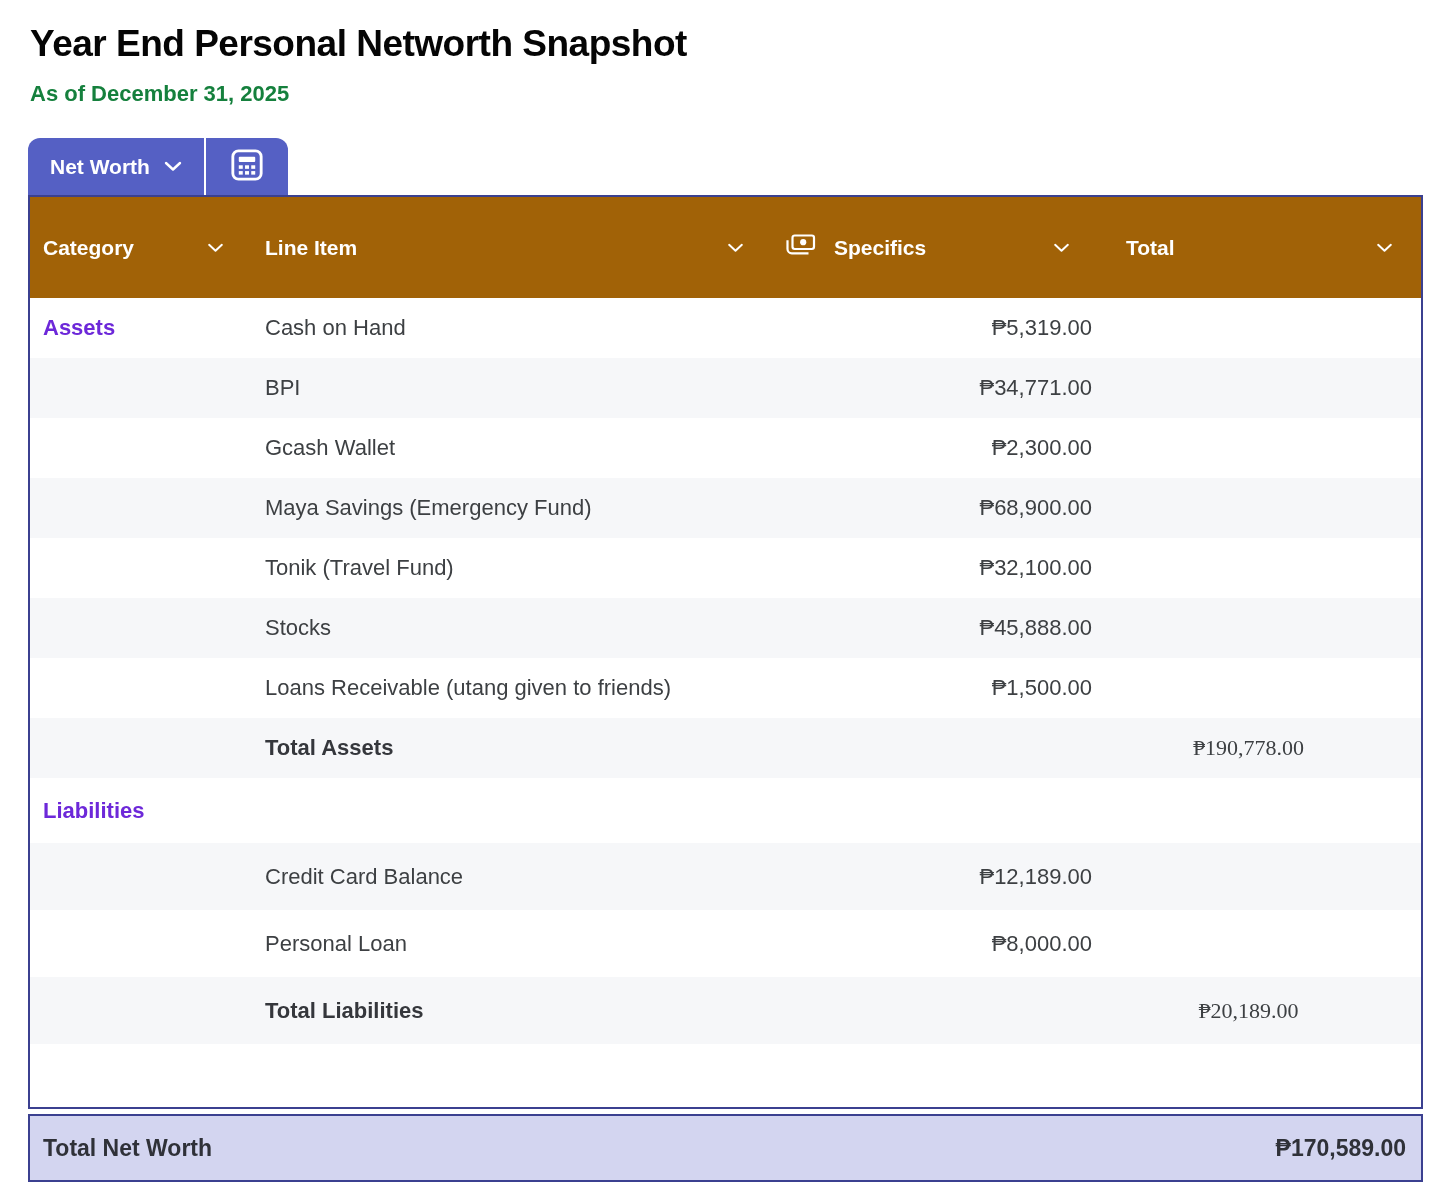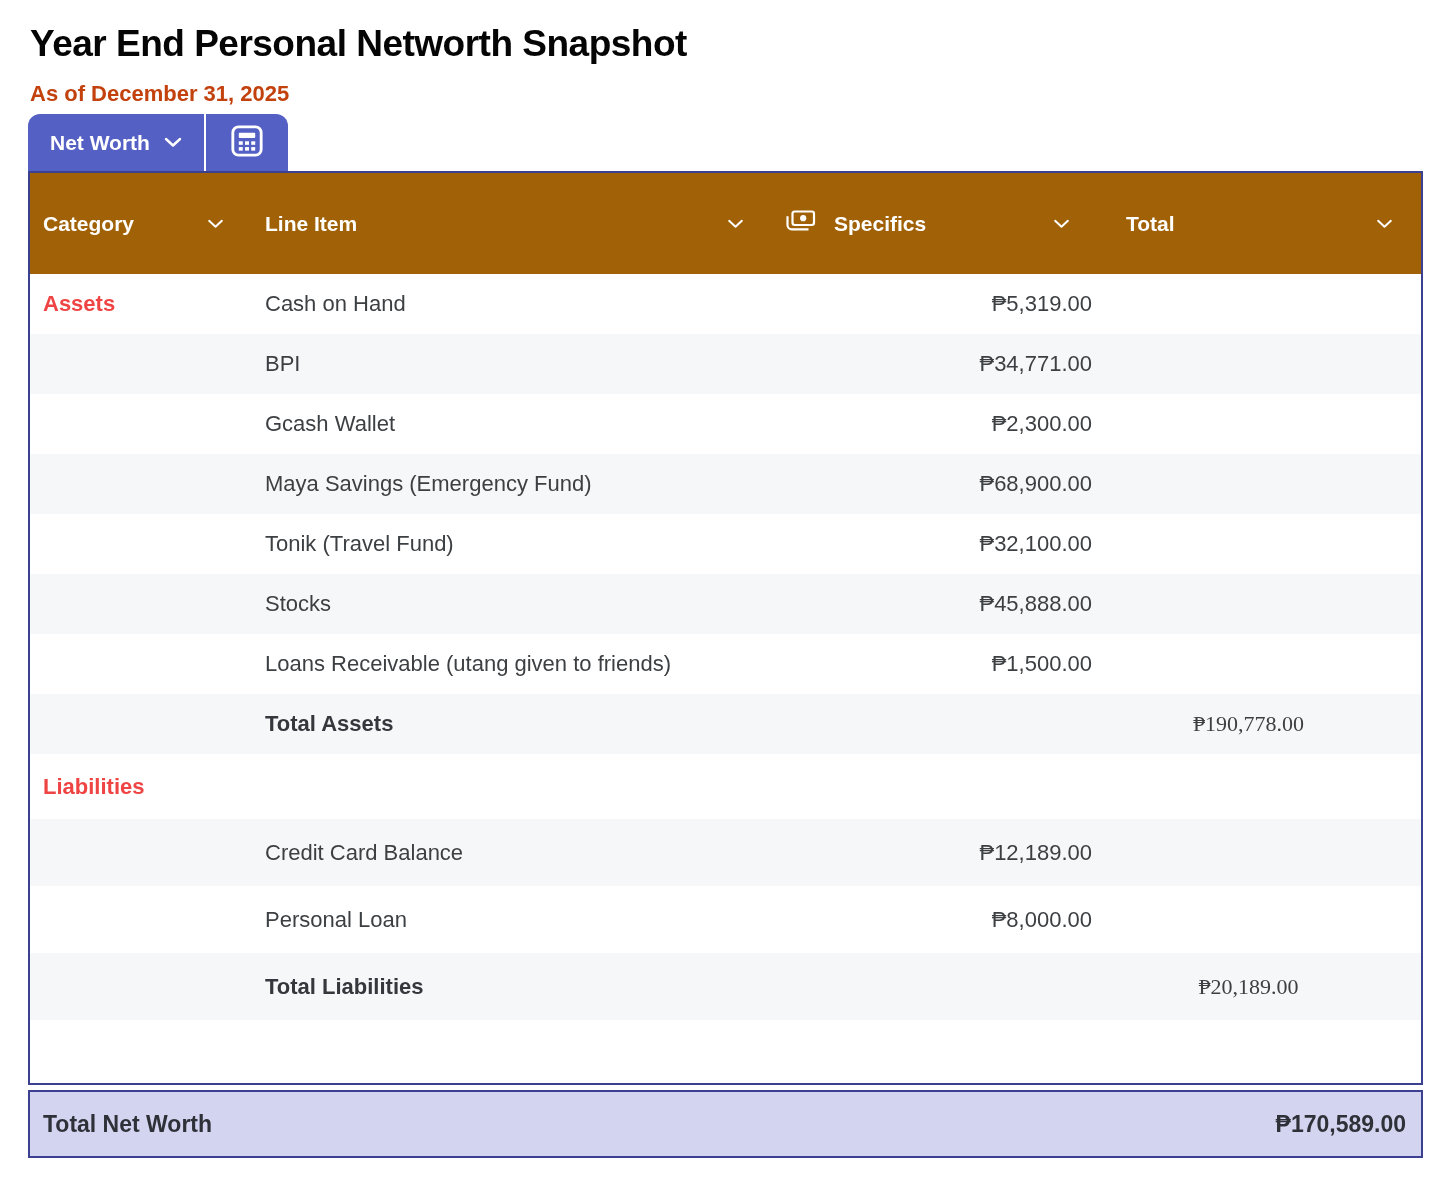--- a/index.html
+++ b/index.html
@@ -1,40 +1,40 @@
 <!DOCTYPE html>
 <html><head>
 <meta charset="utf-8">
 <style>
   * { box-sizing: border-box; margin: 0; padding: 0; }
   html,body { width:1450px; height:1182px; background:#ffffff; overflow:hidden; }
   body { font-family: "Liberation Sans", "DejaVu Sans", sans-serif; color:#3d4043; }
   .page { padding: 22px 0 0 28px; }
 
   h1.title { font-size:37px; line-height:44px; font-weight:700; color:#050505; letter-spacing:-0.5px; margin-left:2px; }
-  .subtitle { font-size:22px; line-height:26px; font-weight:700; color:#c2410c; margin-top:15px; margin-left:2px; }
-
-  .tabbar { display:flex; margin-top:7px; height:57px; width:290px; }
+  .subtitle { font-size:22px; line-height:26px; font-weight:700; color:#15803d; margin-top:15px; margin-left:2px; }
+
+  .tabbar { display:flex; margin-top:31px; height:57px; width:290px; }
   .tab { background:#5560C4; display:flex; align-items:center; justify-content:center; cursor:pointer; }
   .tab-active { border-radius:12px 0 0 0; padding:0 22px; gap:14px; }
   .tab-active .tab-label { color:#ffffff; font-size:21px; font-weight:700; }
   .tab-divider { width:2px; background:rgba(255,255,255,0.85); }
   .tab-iconbox { width:82px; border-radius:0 12px 0 0; }
 
   .nw-table { width:1395px; border:2px solid #3B4090; background:#ffffff; }
   .thead { display:grid; grid-template-columns:222px 520px 326px 1fr; background:#a16207; height:101px; }
   .th { display:flex; align-items:center; justify-content:space-between; color:#ffffff; font-size:21px; font-weight:700; padding:0 28px 0 13px; }
   .th .th-left { display:flex; align-items:center; gap:18px; }
   .th.th-total { padding-left:28px; }
 
   .trow { display:grid; grid-template-columns:222px 520px 326px 1fr; align-items:center; font-size:22px; background:#ffffff; }
   .trow.alt { background:#F6F7F9; }
   .h60 { height:60px; } .h65 { height:65px; } .h67 { height:67px; } .h63 { height:63px; }
   .td { padding:0 0 0 13px; white-space:nowrap; overflow:hidden; }
-  .td-cat { font-weight:700; color:#ef4444; }
+  .td-cat { font-weight:700; color:#6d28d9; }
   .td-spec { text-align:right; padding:0 6px 0 0; }
   .td-total { text-align:center; padding:0 22px 0 0;font-family:Liberation Serif, serif; }
   .bold { font-weight:700; color:#35373c; }
 
   .footerbar { width:1395px; height:68px; margin-top:5px; background:#D3D5F0; border:2px solid #3B4090;
                display:flex; align-items:center; justify-content:space-between; padding:0 15px 0 13px;
                font-size:23px; font-weight:700; color:#2f3138; }
 
   .chev { display:inline-flex; }
 </style>

